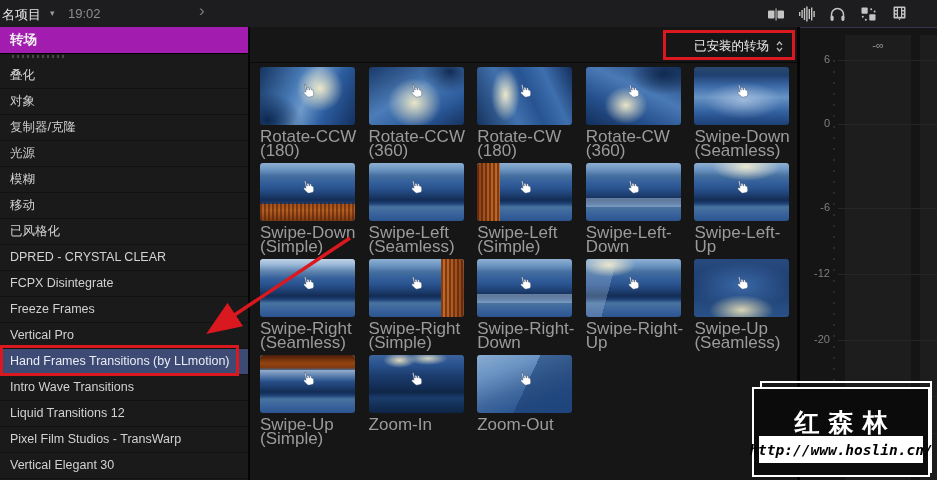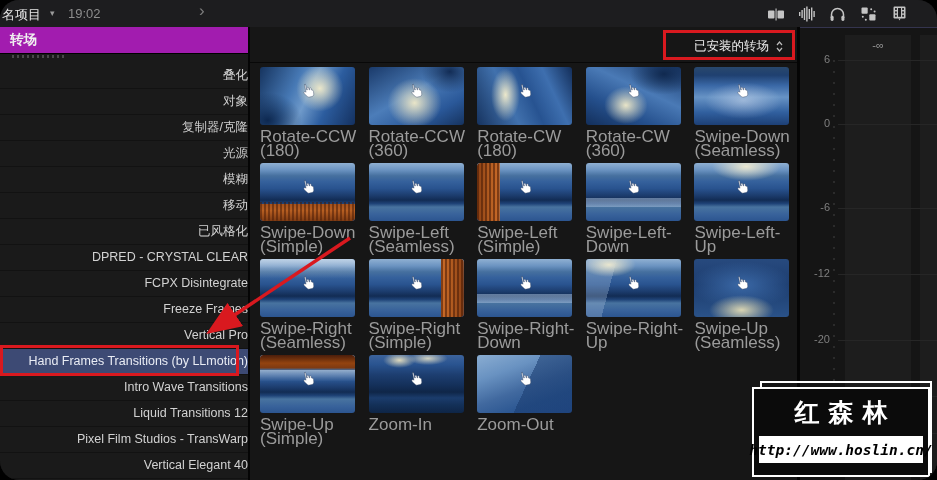--- a/index.html
+++ b/index.html
@@ -1,17 +1,17 @@
 <!DOCTYPE html>
 <html><head>
 <meta charset="utf-8">
 <style>
   html,body{margin:0;padding:0;background:#000;}
   .stage{position:relative;width:937px;height:480px;overflow:hidden;background:#101010;
-         font-family:"Liberation Sans",sans-serif;border-radius:19px;-webkit-font-smoothing:antialiased;}
+         font-family:"Liberation Sans",sans-serif;-webkit-font-smoothing:antialiased;}
 
   
   .topbar{position:absolute;left:0;top:0;width:937px;height:27px;background:#1d1d1f;
           border-bottom:1px solid #34344e;}
   .tb-project{position:absolute;left:2px;top:6px;color:#e6e6e6;font-size:13px;}
   .tb-proj-chev{position:absolute;left:50px;top:8px;color:#9a9a9a;font-size:9px;}
   .tb-time{position:absolute;left:68px;top:6px;color:#8d8d8d;font-size:13px;}
   .tb-fwd{position:absolute;left:199px;top:1px;color:#7d7d7d;font-size:17px;}
   .tb-icons{position:absolute;left:766px;top:3px;display:flex;align-items:center;gap:12px;height:21px;}
   .tb-icons .ic{width:19px;height:19px;display:flex;align-items:center;justify-content:center;color:#c4c4c4;}
@@ -20,21 +20,21 @@
   
   .sidebar{position:absolute;left:0;top:27px;width:248px;height:453px;background:#1a1a1a;
            border-right:2px solid #050505;overflow:hidden;}
   .side-header{height:26px;line-height:26px;padding-left:10px;font-size:13.5px;font-weight:bold;
                color:#f0f0f0;background:#a21caf;border-bottom:1px solid #000;}
   .sliver{height:9px;overflow:hidden;position:relative;}
   .sliver::before{content:"";position:absolute;left:12px;top:1px;width:52px;height:3px;
       background:repeating-linear-gradient(90deg,#6f6f6f 0 2px,transparent 2px 5px);opacity:.55;}
   #sidebar-list{list-style:none;margin:0;padding:0;}
   .side-item{height:25px;line-height:25px;padding-left:10px;font-size:12.5px;color:#d2d2d2;
-             border-bottom:1px solid #121212;white-space:nowrap;overflow:hidden;text-align:right;}
+             border-bottom:1px solid #121212;white-space:nowrap;overflow:hidden;}
   .side-item.selected{background:var(--selection-blue);color:#e9ecf4;}
 
   
   .browser{position:absolute;left:250px;top:27px;width:547px;height:453px;background:#161616;overflow:hidden;}
   .browser-toolbar{position:absolute;left:0;top:0;width:100%;height:35px;border-bottom:1px solid #080808;}
   .dropdown{position:absolute;right:14px;top:11px;display:flex;align-items:center;gap:7px;
             color:#ededed;font-size:12.5px;cursor:default;}
   .sel-arrows{display:flex;flex-direction:column;gap:1px;}
   #grid{position:absolute;left:10px;top:40px;display:grid;grid-template-columns:repeat(5,108.6px);
         grid-auto-rows:96px;}
@@ -108,21 +108,21 @@
   
   .anno{position:absolute;border:3px solid var(--annotation-red);z-index:40;pointer-events:none;}
   .anno-sidebar{left:0;top:345px;width:233px;height:25px;}
   .anno-dropdown{left:663px;top:30px;width:126px;height:24px;}
   .arrow-svg{position:absolute;left:0;top:0;z-index:45;pointer-events:none;}
 
   
   .wm-frame{position:absolute;left:760px;top:381px;width:168px;height:88px;border:2px solid #fff;z-index:60;}
   .wm{position:absolute;left:752px;top:387px;width:174px;height:86px;background:#0b0b0b;
       border:2px solid #fff;z-index:61;}
-  .wm-title{margin-top:7px;text-align:center;color:#fff;font-size:25px;font-weight:bold;
+  .wm-title{margin-top:17px;text-align:center;color:#fff;font-size:25px;font-weight:bold;
             letter-spacing:9px;text-indent:9px;font-family:"DejaVu Sans",sans-serif;}
   .wm-url{position:absolute;left:5px;right:5px;top:47px;height:27px;background:#fff;
           display:flex;align-items:center;justify-content:center;color:#000;
           font-family:"DejaVu Sans Mono",monospace;font-weight:bold;font-style:italic;font-size:14.5px;}
 </style>
 </head>
 <body>
 
 <div class="stage" style="--annotation-red: #d9191f; --selection-blue: #3d4a74; --waveform-blue: #5b79c0;">
 
@@ -201,21 +201,21 @@
         <li class="side-item">移动</li>
         <li class="side-item">已风格化</li>
         <li class="side-item">DPRED - CRYSTAL CLEAR</li>
         <li class="side-item">FCPX Disintegrate</li>
         <li class="side-item">Freeze Frames</li>
         <li class="side-item">Vertical Pro</li>
         <li class="side-item selected">Hand Frames Transitions (by LLmotion)</li>
         <li class="side-item">Intro Wave Transitions</li>
         <li class="side-item">Liquid Transitions 12</li>
         <li class="side-item">Pixel Film Studios - TransWarp</li>
-        <li class="side-item">Vertical Elegant 40</li>
+        <li class="side-item">Vertical Elegant 30</li>
       </ul>
   </aside>
 
   <main class="browser">
     <div class="browser-toolbar">
       <div class="dropdown">
         <span>已安装的转场</span>
         <span class="sel-arrows">
           <svg width="7" height="5" viewBox="0 0 7 5">
               <path d="M1 4 L3.5 1 L6 4" fill="none" stroke="#bbbbbb" stroke-width="1.2"></path>

